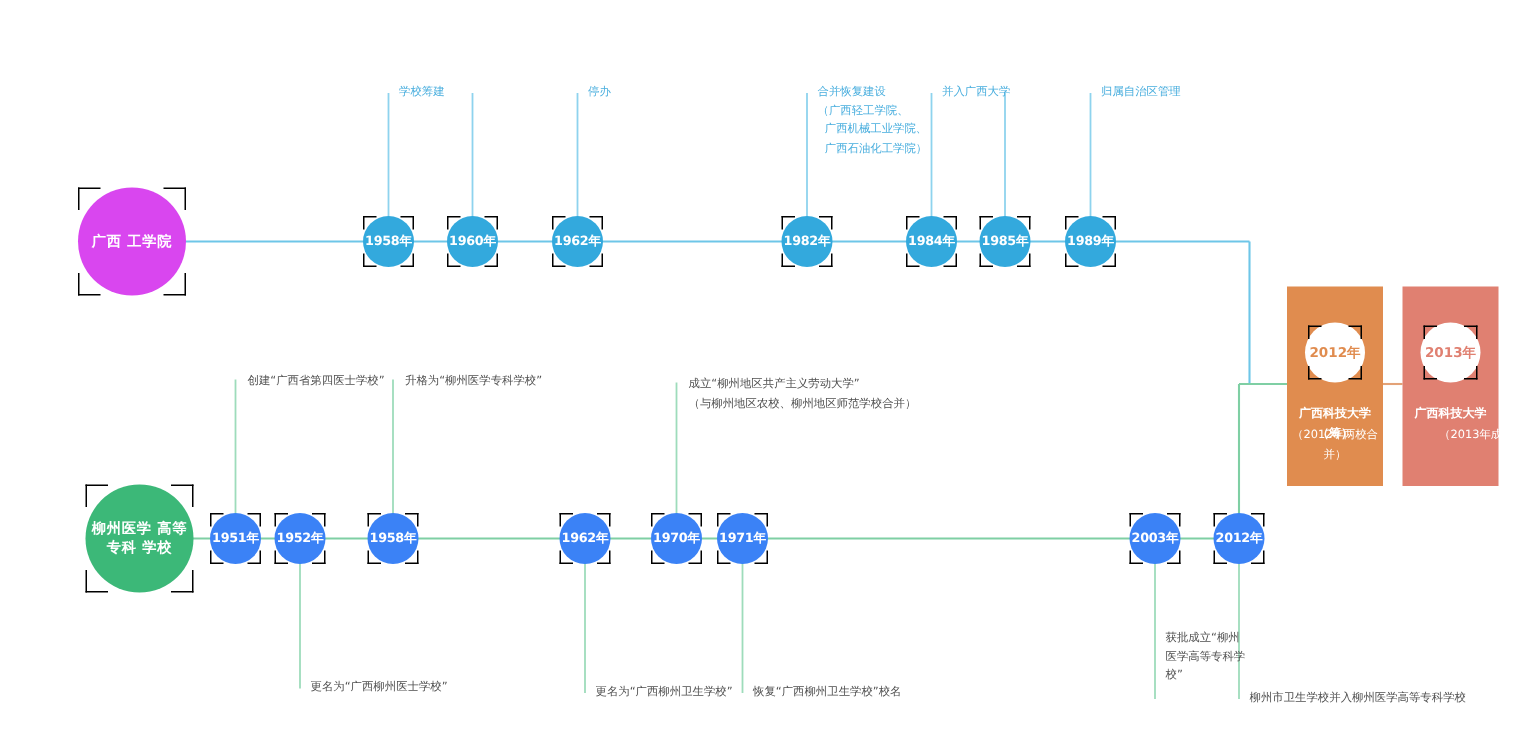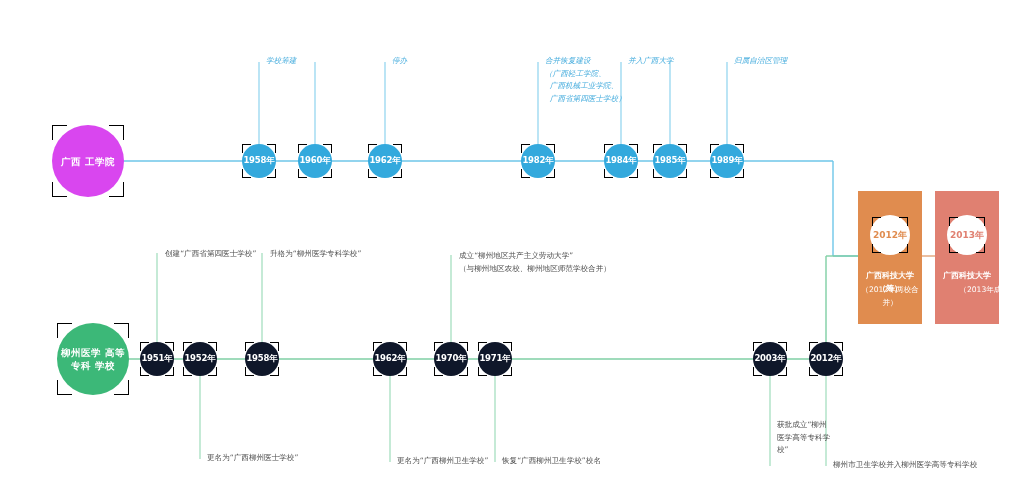--- a/index.html
+++ b/index.html
@@ -51,42 +51,42 @@
     border-radius:50%;
     display:flex;align-items:center;justify-content:center;
     color:#ffffff;
     font-size:8.5px;
     font-weight:bold;
     letter-spacing:-.2px;
     z-index:6;
     white-space:nowrap;
   }
   .year-blue{background:#33a9dd;}
-  .year-green{background:#0f172a;}
+  .year-green{background:#3b82f6;}
 
   .ybracket{position:absolute;z-index:5;}
   .ybracket span{position:absolute;width:8px;height:8px;}
   .ybracket.blue span{border-color:#9fd8ef;}
   .ybracket.green span{border-color:#a7dcc0;}
   .ybracket.orange span{border-color:#f1c3a3;}
   .ybracket.red span{border-color:#f0b5ab;}
   .ybracket span.tl{left:0;top:0;border-left:1px solid;border-top:1px solid;}
   .ybracket span.tr{right:0;top:0;border-right:1px solid;border-top:1px solid;}
   .ybracket span.bl{left:0;bottom:0;border-left:1px solid;border-bottom:1px solid;}
   .ybracket span.br{right:0;bottom:0;border-right:1px solid;border-bottom:1px solid;}
 
   
   .evt{
     position:absolute;
     font-size:7.6px;
     line-height:12.5px;
     white-space:pre;
     z-index:4;
   }
-  .evt-blue{color:#49aede;font-style:italic;}
+  .evt-blue{color:#49aede;}
   .evt-dark{color:#4f4f4f;}
 
   
   .rbox{
     position:absolute;
     z-index:7;
     display:flex;
     flex-direction:column;
     align-items:center;
   }
@@ -223,21 +223,21 @@
       <span class="bl"></span>
       <span class="br"></span>
     </div>
   <div class="year-node year-blue" style="left:710px;top:144px;">1989年</div>
 
   <div class="evt evt-blue" style="left:266px;top:55px;">学校筹建</div>
   <div class="evt evt-blue" style="left:392px;top:55px;">停办</div>
   <div class="evt evt-blue" style="left:545px;top:55px;">合并恢复建设
 （广西轻工学院、
   广西机械工业学院、
-  广西省第四医士学校）</div>
+  广西石油化工学院）</div>
   <div class="evt evt-blue" style="left:628px;top:55px;">并入广西大学</div>
   <div class="evt evt-blue" style="left:734px;top:55px;">归属自治区管理</div>
 
   <div class="bracket green" style="left:57px;top:323px;width:72px;height:72px;">
     <span class="tl"></span>
       <span class="tr"></span>
       <span class="bl"></span>
       <span class="br"></span>
   </div>
   <div class="root-node root-green" style="left:57px;top:323px;">

